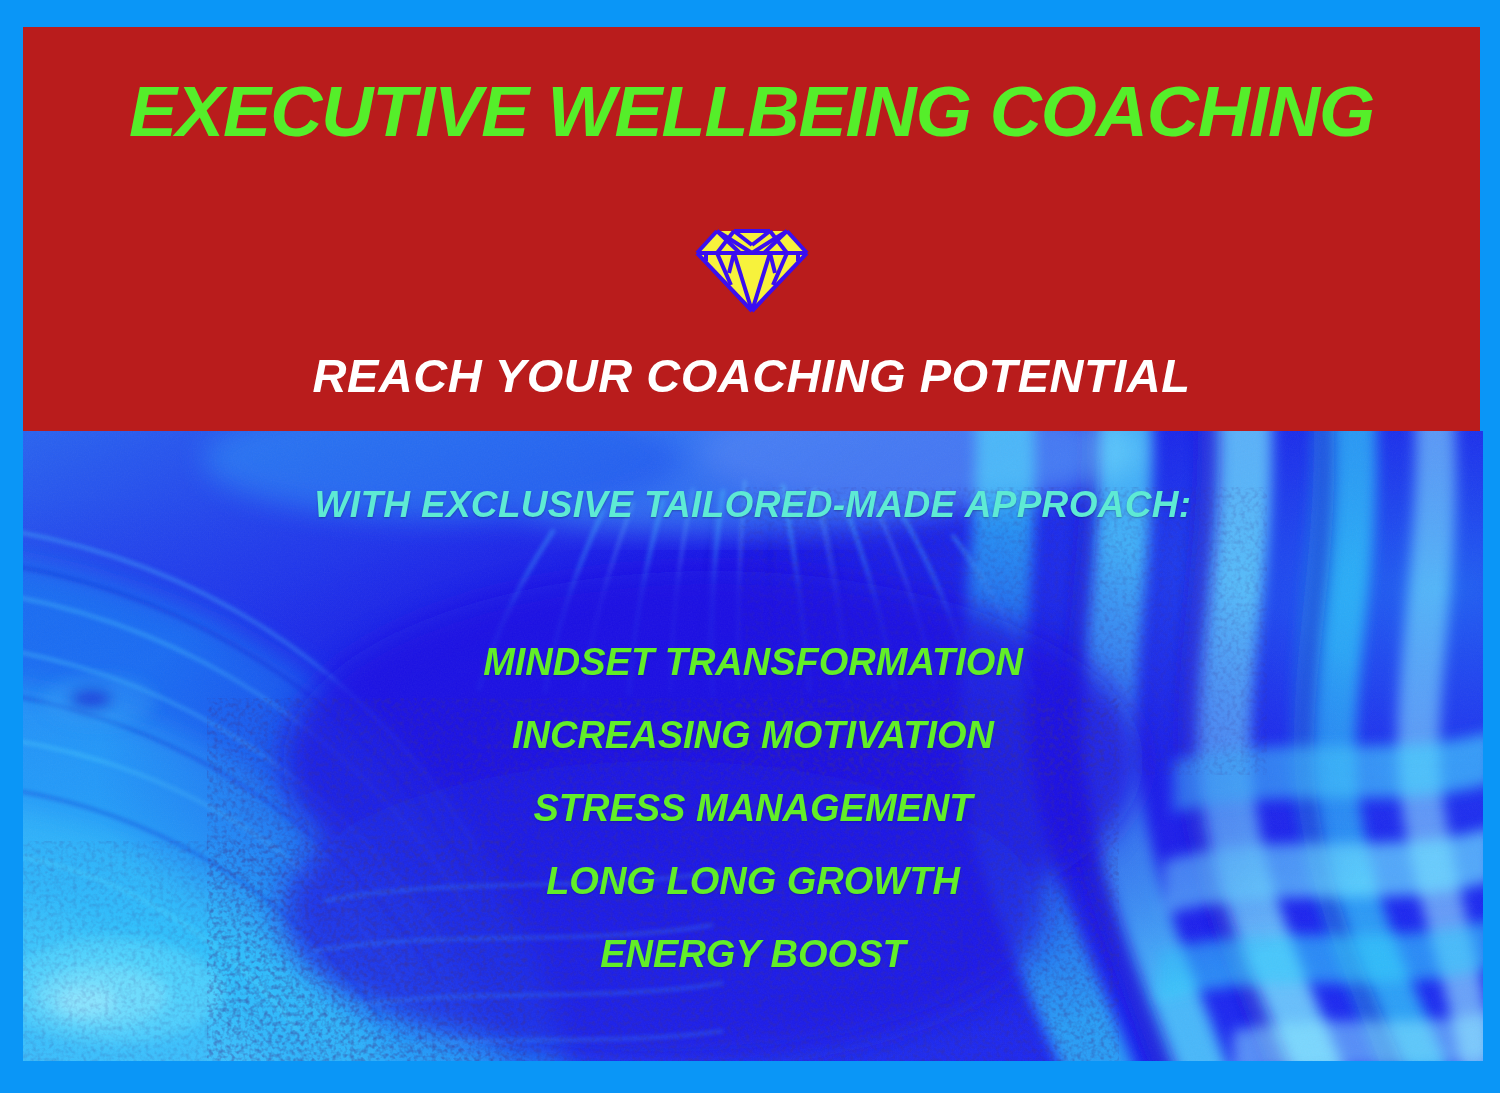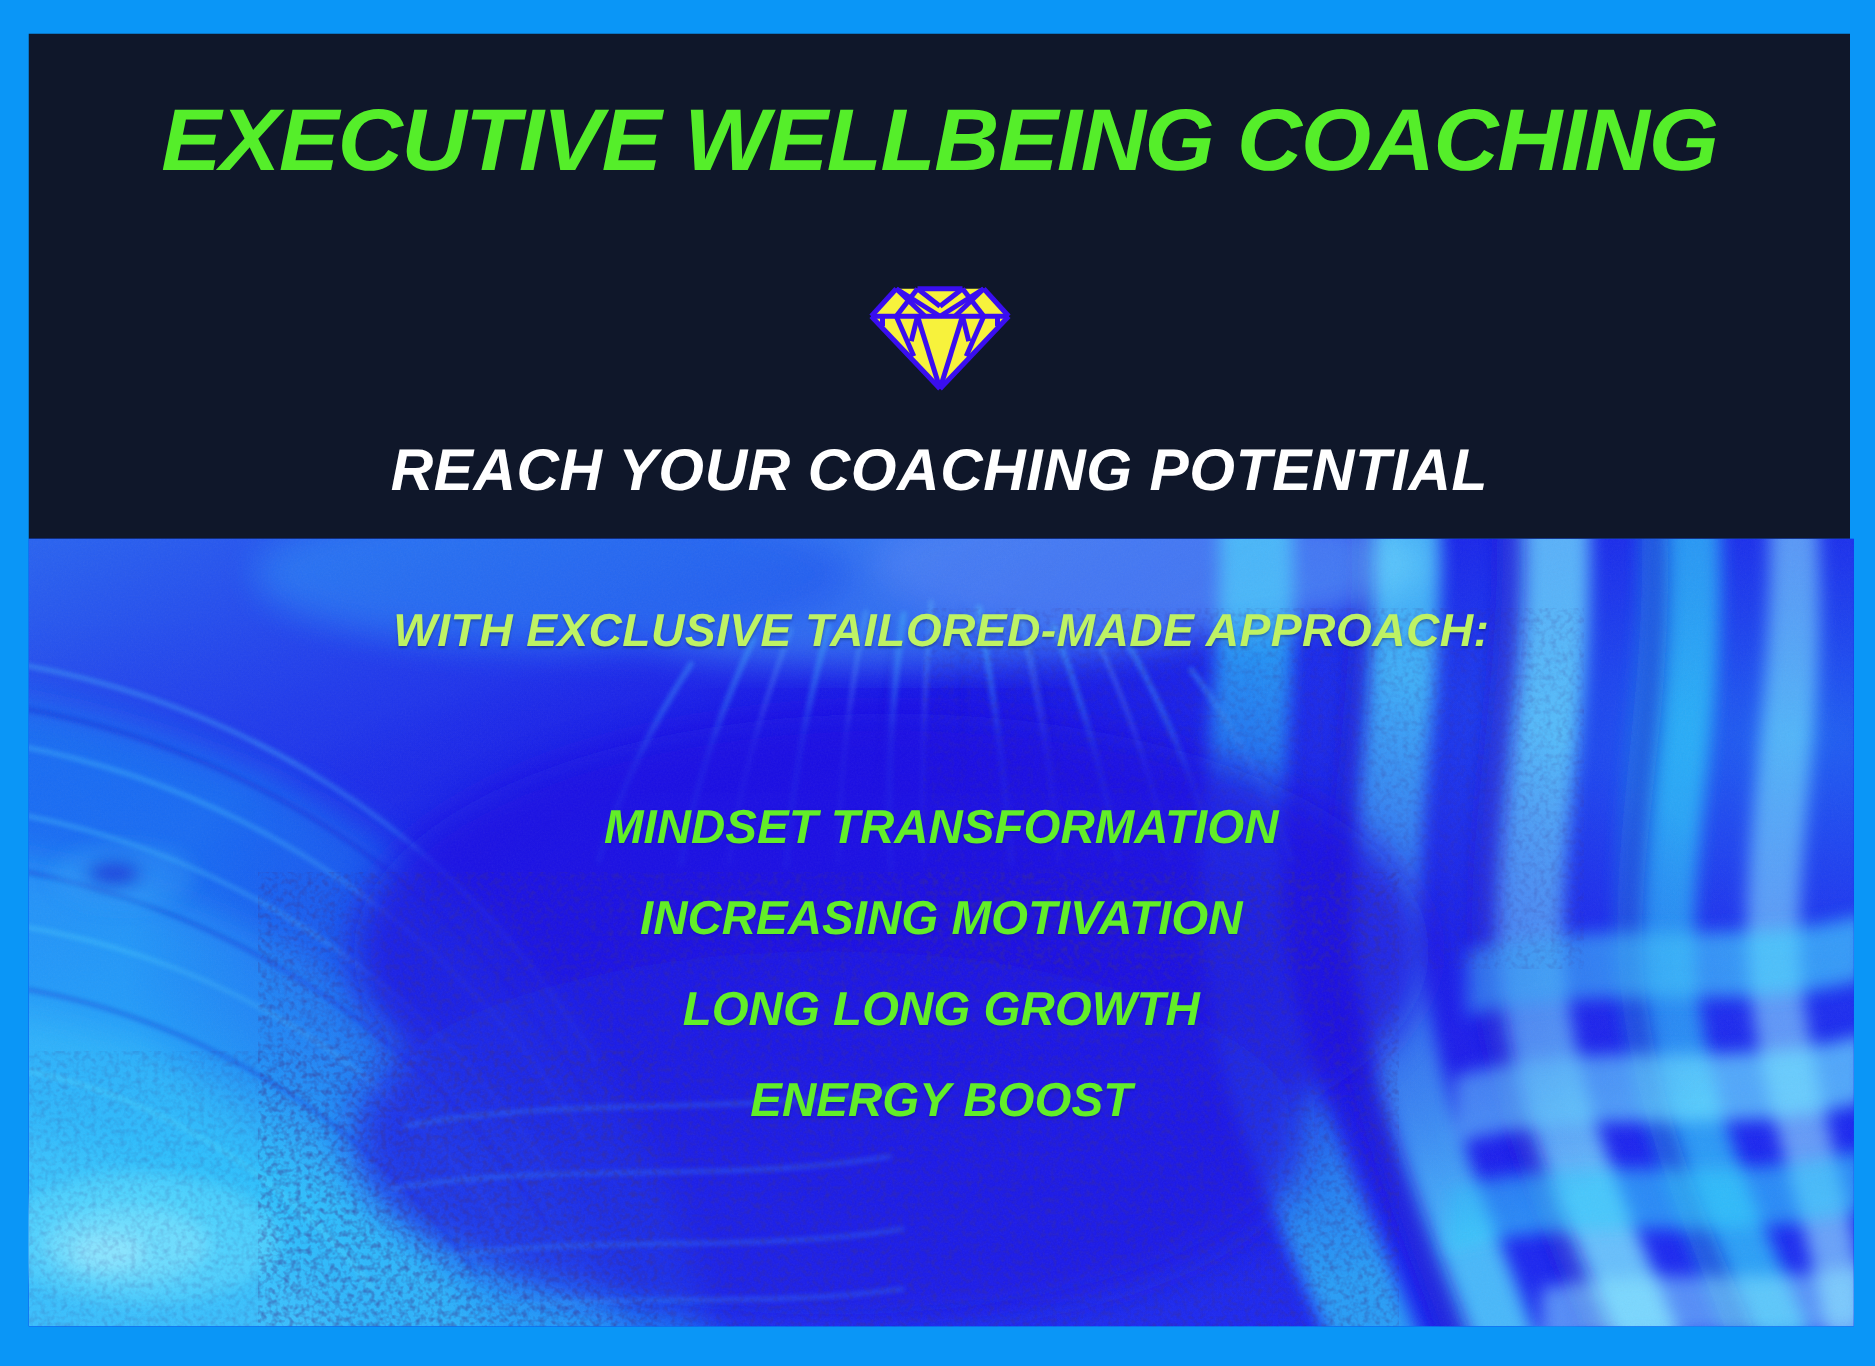--- a/index.html
+++ b/index.html
@@ -16,21 +16,21 @@
     position:relative;
     width:1500px; height:1093px;
     background:#0a96f7;
   }
 
   
   #header-panel {
     position:absolute;
     left:23px; top:27px;
     width:1457px; height:404px;
-    background:#0f172a;
+    background:#b91c1c;
     overflow:hidden;
   }
 
   #title {
     position:absolute;
     left:0; top:50px;
     width:100%;
     text-align:center;
     font-size:70px;
     line-height:1.0;
@@ -90,21 +90,21 @@
   #approach-line {
     position:absolute;
     left:0; top:55px;
     width:100%;
     text-align:center;
     font-size:37px;
     line-height:1.0;
     font-weight:bold;
     font-style:italic;
     letter-spacing:0.3px;
-    color:#bef264;
+    color:#5eead4;
     white-space:nowrap;
     text-shadow:0 1px 2px rgba(0,0,20,0.28);
   }
 
   #benefit-list {
     position:absolute;
     left:0; top:195px;
     width:100%;
     text-align:center;
     list-style:none;
@@ -329,18 +329,19 @@
       <rect x="40" y="430" width="420" height="200" filter="url(#speck)" opacity="0.28"></rect>
     </svg>
 
     <div id="body-copy">
 
       <div id="approach-line">WITH EXCLUSIVE TAILORED-MADE APPROACH:</div>
 
       <ul id="benefit-list">
         <li>MINDSET TRANSFORMATION</li>
         <li>INCREASING MOTIVATION</li>
+        <li>STRESS MANAGEMENT</li>
         <li>LONG LONG GROWTH</li>
         <li>ENERGY BOOST</li>
       </ul>
     </div>
   </div>
 </div>
 
 </body></html>

